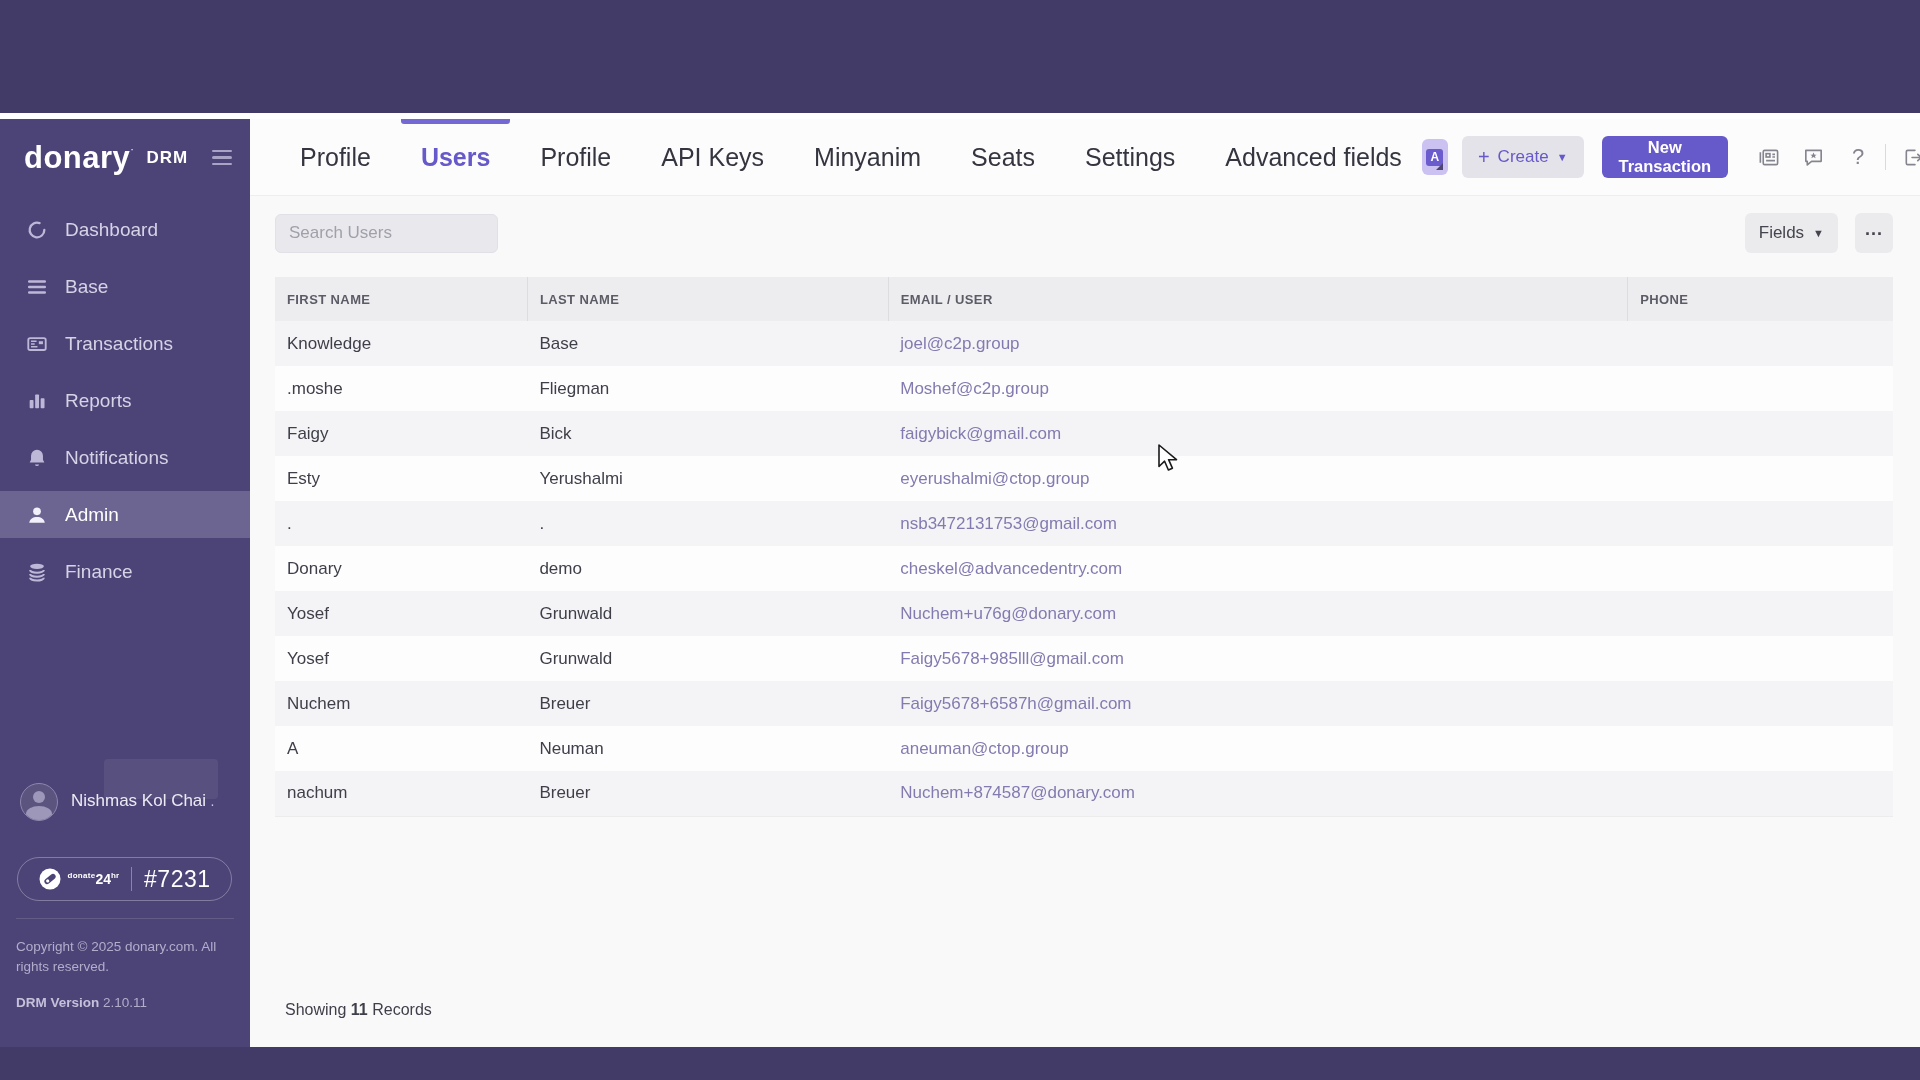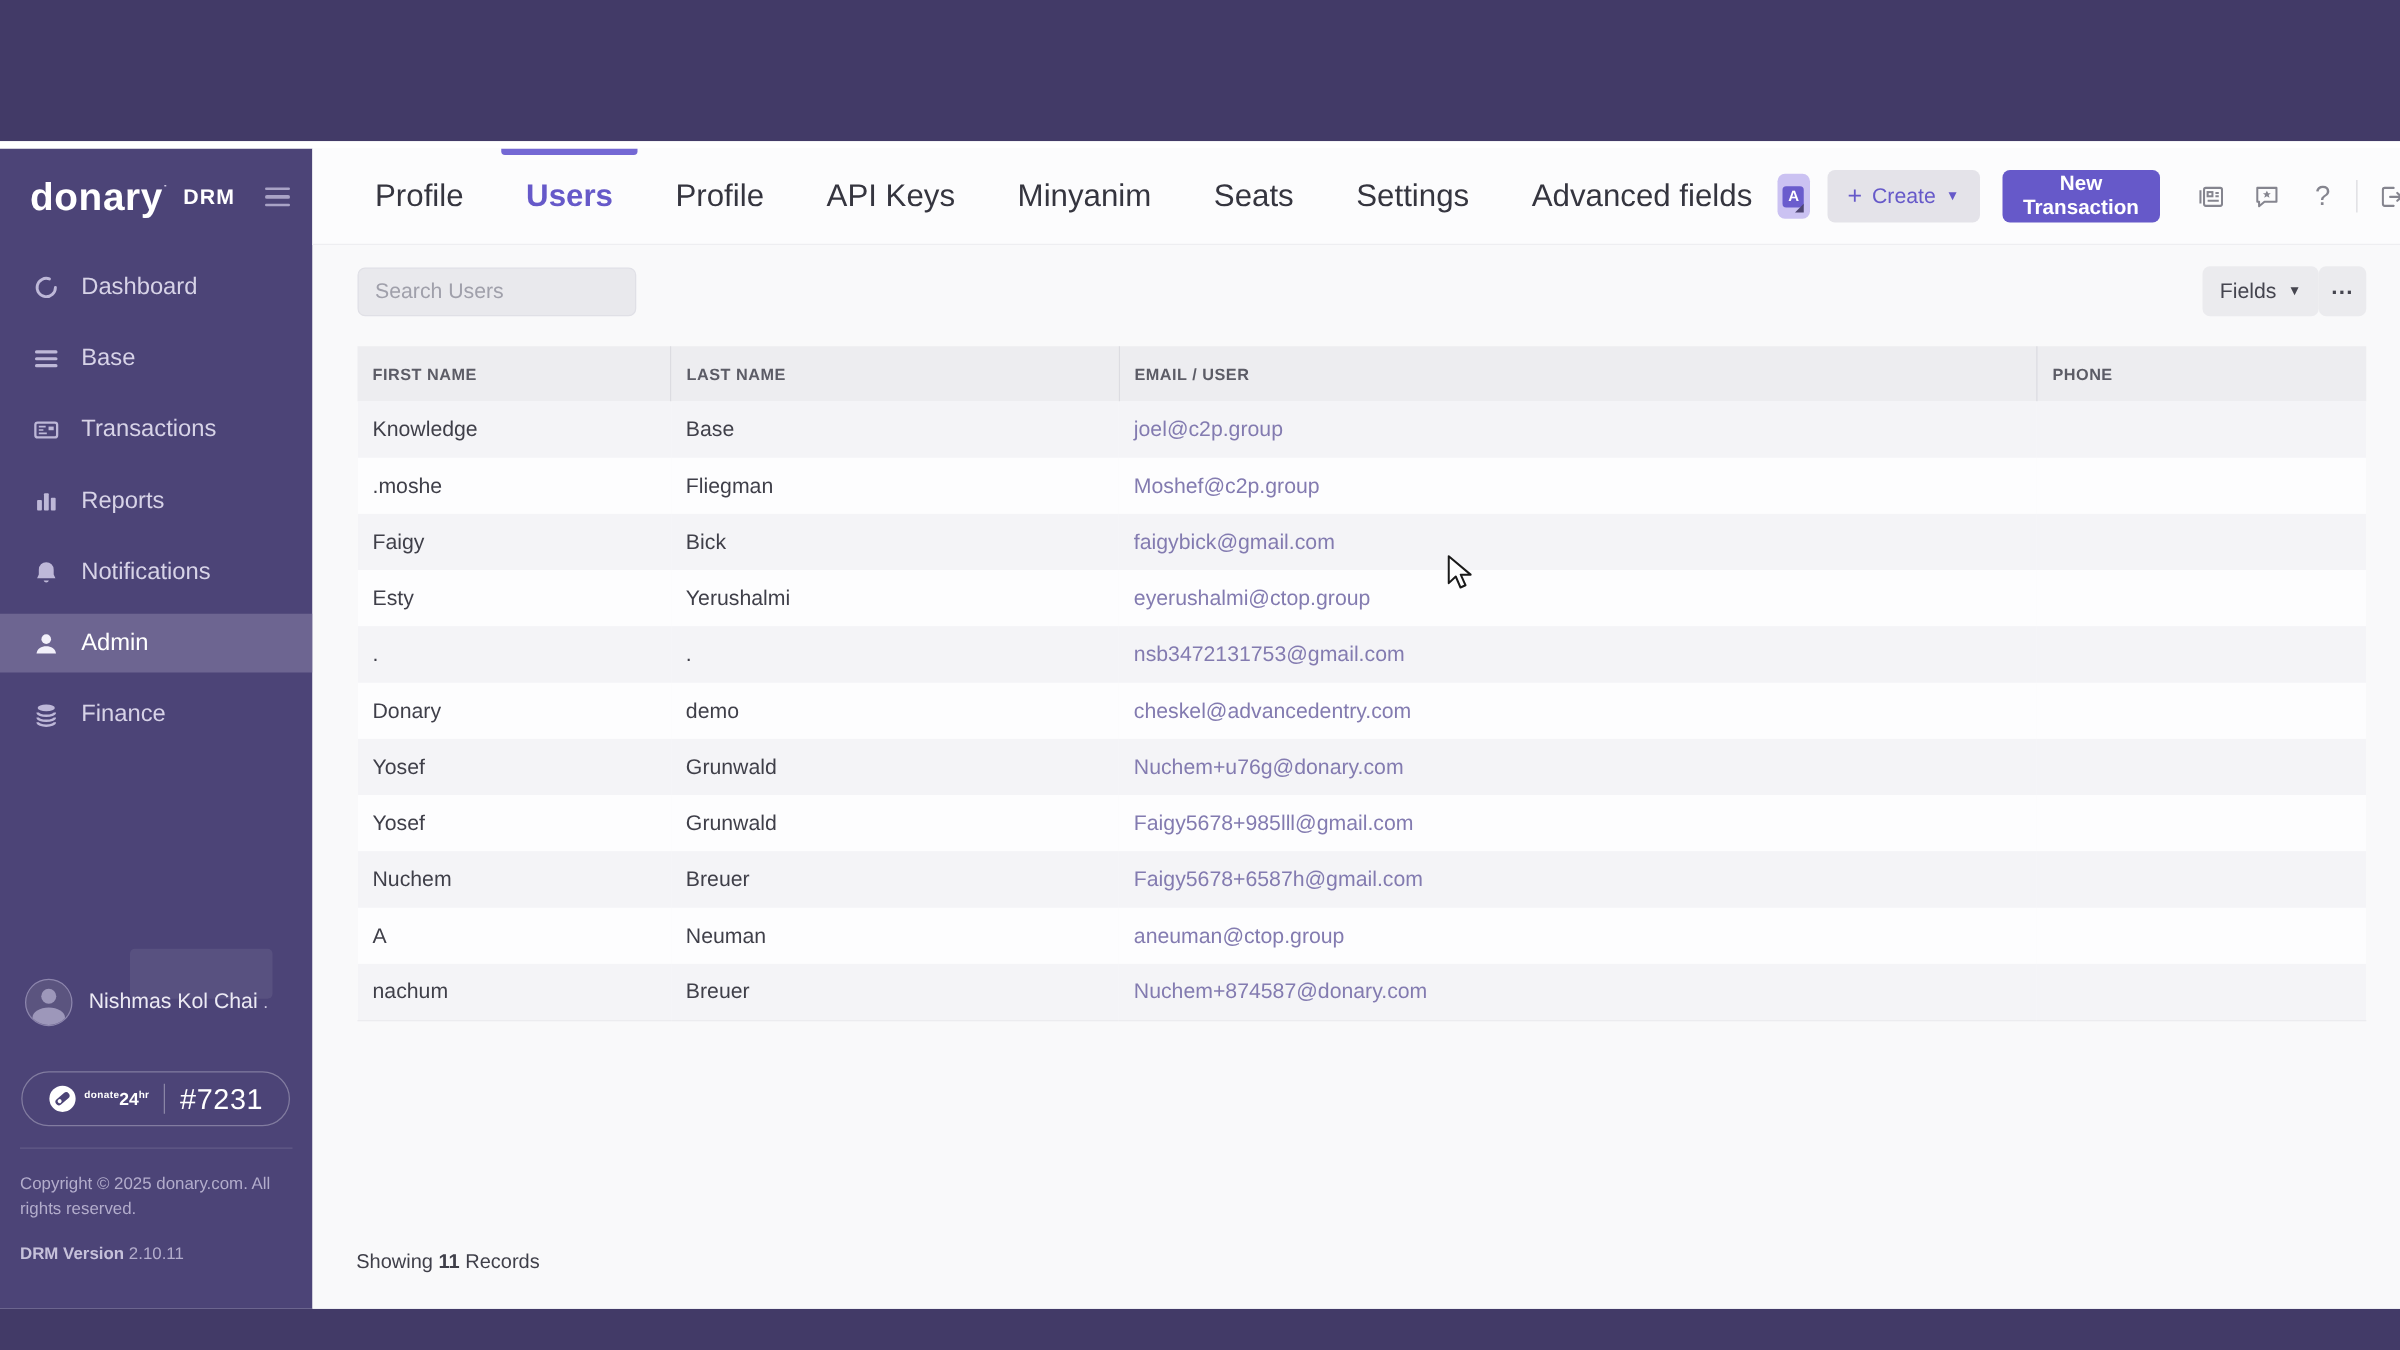--- a/index.html
+++ b/index.html
@@ -86,26 +86,26 @@
   .create-btn .caret { font-size:11px; }
   .primary-btn { height:42px; padding:0 13px; border:none; border-radius:6px; background:var(--accent); cursor:pointer;
                  color:#fff; font-family:inherit; font-size:16.5px; font-weight:700; margin-left:4px; }
   .icon-row { display:flex; align-items:center; gap:9px; margin-left:8px; }
   .icon-btn { width:36px; height:36px; border:none; background:none; cursor:pointer; color:#85858f;
               display:flex; align-items:center; justify-content:center; font-size:22px; font-family:inherit; }
   .icon-btn svg { width:23px; height:23px; display:block; }
   .v-divider { width:1px; height:26px; background:#d9d9de; }
 
   
-  .content { flex:1; padding:17px 27px 0 36px; position:relative; min-height:0; }
+  .content { flex:1; padding:17px 27px 0 25px; position:relative; min-height:0; }
   .toolbar { display:flex; align-items:center; }
   .search-input { width:223px; height:39px; background:#e9e9ed; border:1px solid #e0e0e6; border-radius:6px;
                   padding:0 13px; font-size:17px; font-family:inherit; color:#3f3f49; }
   .search-input::placeholder { color:#a0a0ab; }
-  .toolbar-right { margin-left:auto; display:flex; align-items:center; }
+  .toolbar-right { margin-left:auto; display:flex; align-items:center; gap:17px; }
   .fields-btn { height:40px; padding:0 14px; border:none; border-radius:6px; background:#ebebee; cursor:pointer;
                 display:flex; align-items:center; gap:9px; font-family:inherit; font-size:17px; color:#45454f; }
   .fields-btn .caret { font-size:11px; color:#45454f; }
   .more-btn { width:38px; height:40px; border:none; border-radius:6px; background:#ebebee; cursor:pointer;
               font-size:18px; font-weight:700; color:#45454f; letter-spacing:1px; line-height:10px; padding-bottom:8px; }
 
   table.users { width:100%; margin-top:24px; border-collapse:collapse; table-layout:fixed; }
   col.c1 { width:15.6%; } col.c2 { width:22.3%; } col.c3 { width:45.7%; }
   thead th { height:44px; background:#ededf0; text-align:left; padding:0 12px; font-size:13px; font-weight:700;
              letter-spacing:.4px; color:#5c5c66; border-left:1px solid #dcdce1; }

